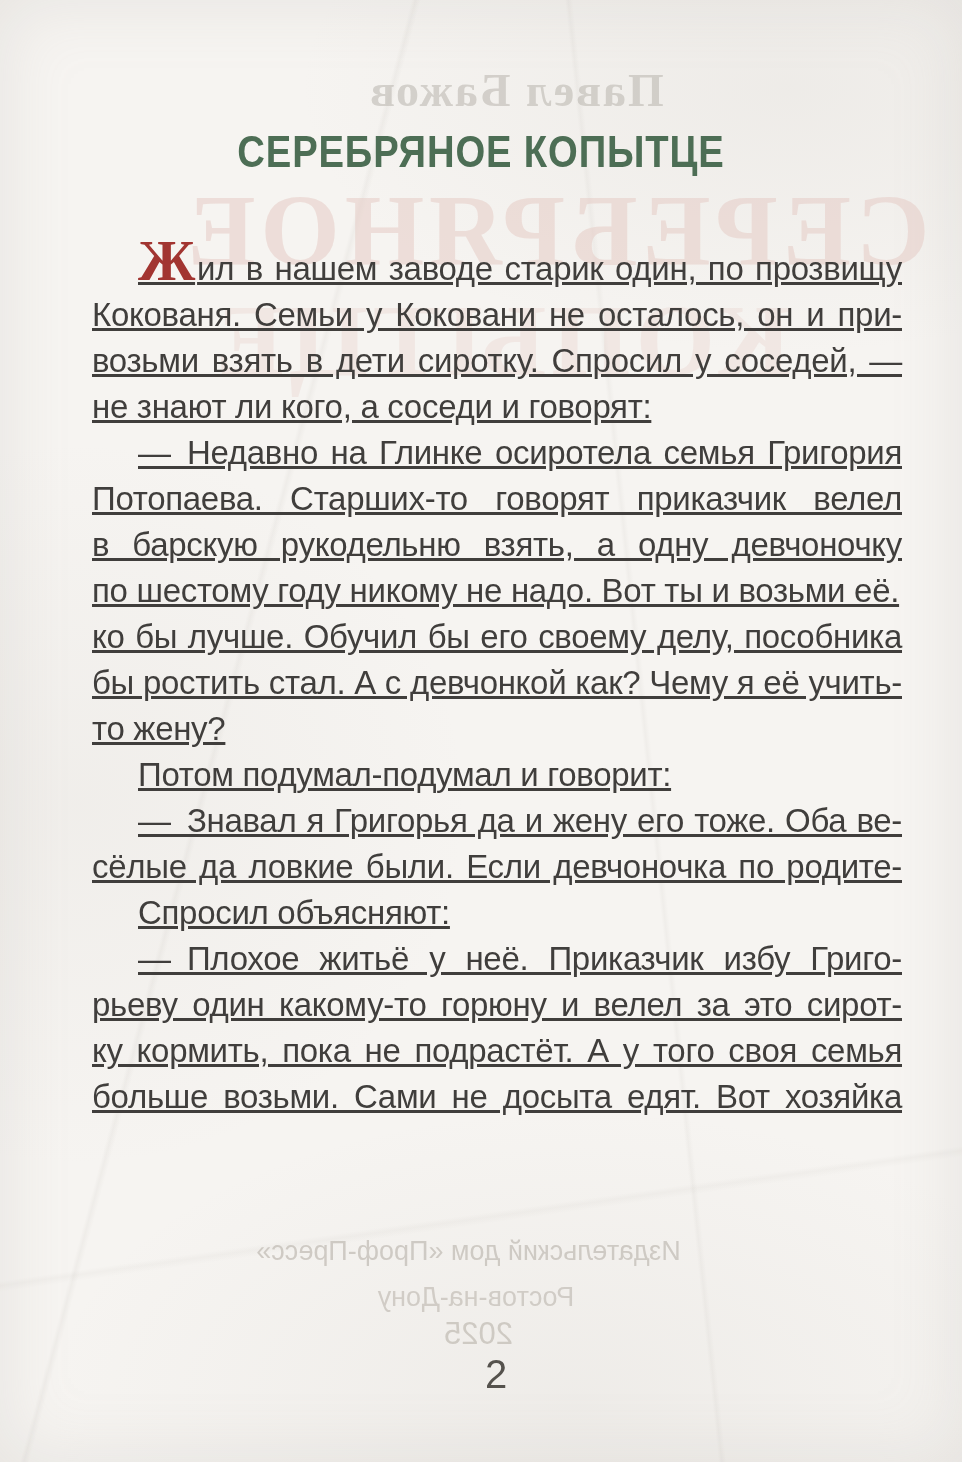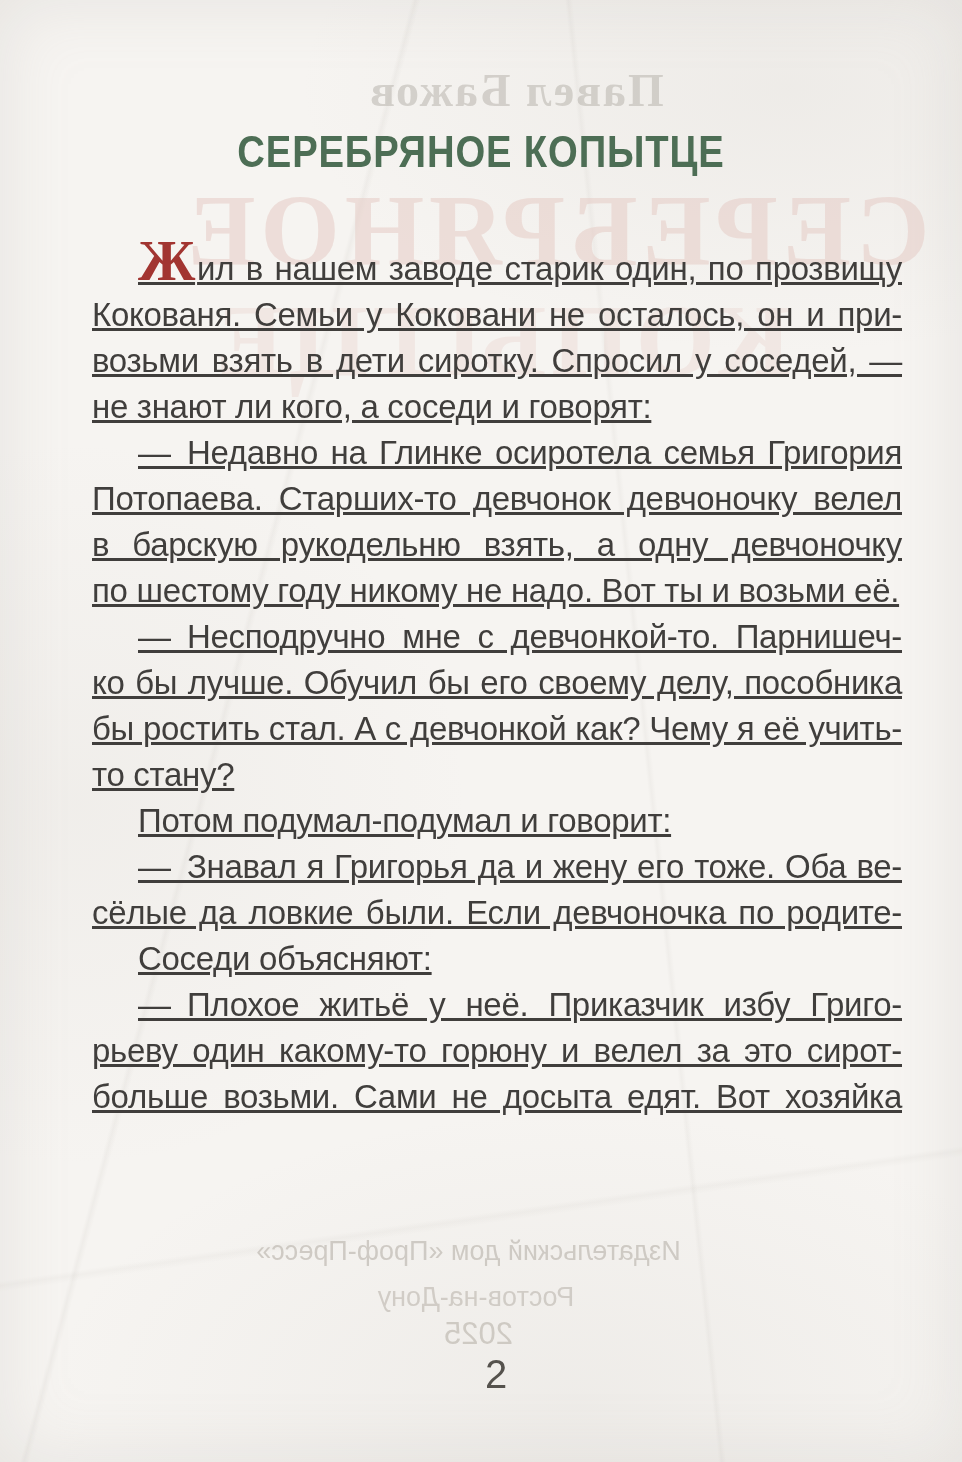--- a/index.html
+++ b/index.html
@@ -98,33 +98,33 @@
   <div class="ghost ghost-title-2">КОПЫТЦЕ</div>
 
   <h1 class="story-title">СЕРЕБРЯНОЕ КОПЫТЦЕ</h1>
 
   <div class="text-block">
       <div class="line indent just"><span class="dropcap">Ж</span>ил в нашем заводе старик один, по прозвищу</div>
       <div class="line just">Кокованя. Семьи у Коковани не осталось, он и при-</div>
       <div class="line just">возьми взять в дети сиротку. Спросил у соседей, —</div>
       <div class="line end">не знают ли кого, а соседи и говорят:</div>
       <div class="line indent just">— Недавно на Глинке осиротела семья Григория</div>
-      <div class="line just">Потопаева. Старших-то девчонок девчоночку велел</div>
+      <div class="line just">Потопаева. Старших-то говорят приказчик велел</div>
       <div class="line just">в барскую рукодельню взять, а одну девчоночку</div>
       <div class="line end">по шестому году никому не надо. Вот ты и возьми её.</div>
-      <div class="line indent just">— Несподручно мне с девчонкой-то. Парнишеч-</div>
       <div class="line just">ко бы лучше. Обучил бы его своему делу, пособника</div>
       <div class="line just">бы ростить стал. А с девчонкой как? Чему я её учить-</div>
-      <div class="line end">то стану?</div>
+      <div class="line end">то жену?</div>
       <div class="line indent end">Потом подумал-подумал и говорит:</div>
       <div class="line indent just">— Знавал я Григорья да и жену его тоже. Оба ве-</div>
       <div class="line just">сёлые да ловкие были. Если девчоночка по родите-</div>
-      <div class="line indent end">Соседи объясняют:</div>
+      <div class="line indent end">Спросил объясняют:</div>
       <div class="line indent just">— Плохое житьё у неё. Приказчик избу Григо-</div>
       <div class="line just">рьеву один какому-то горюну и велел за это сирот-</div>
+      <div class="line just">ку кормить, пока не подрастёт. А у того своя семья</div>
       <div class="line just">больше возьми. Сами не досыта едят. Вот хозяйка</div>
     </div>
 
   <div class="ghost ghost-publisher">Издательский дом «Проф-Пресс»</div>
 
   <div class="ghost ghost-city">Ростов-на-Дону</div>
 
   <div class="ghost ghost-year">2025</div>
 
   <div class="page-number">2</div>

